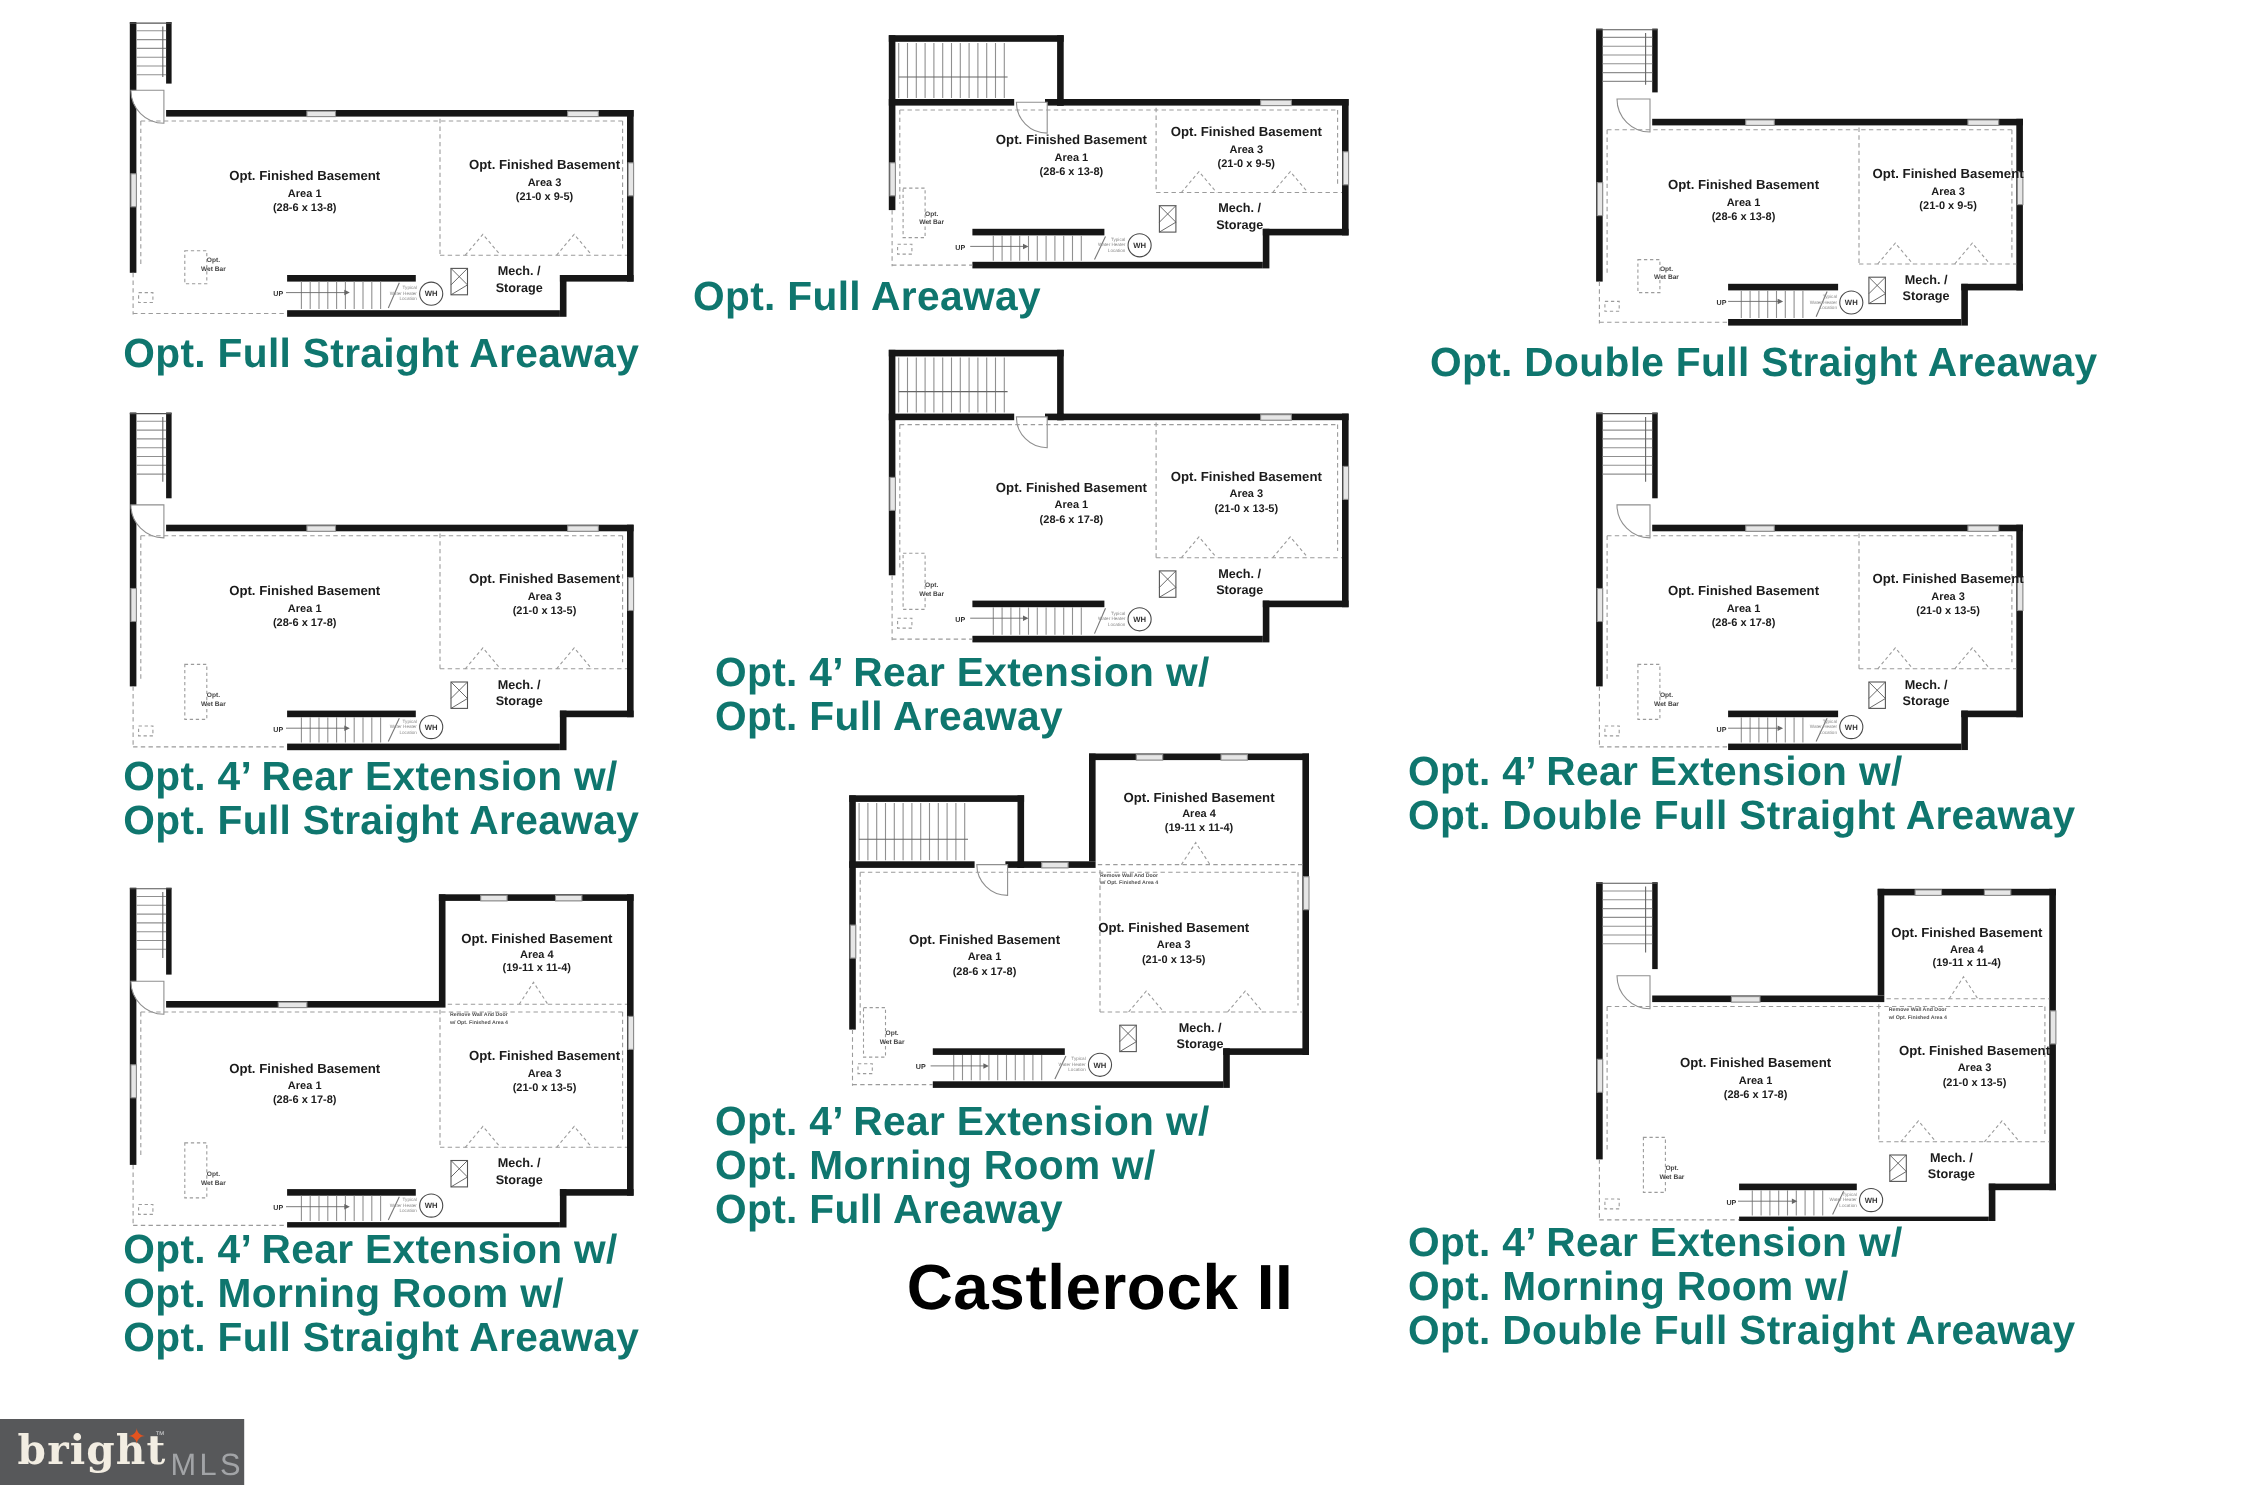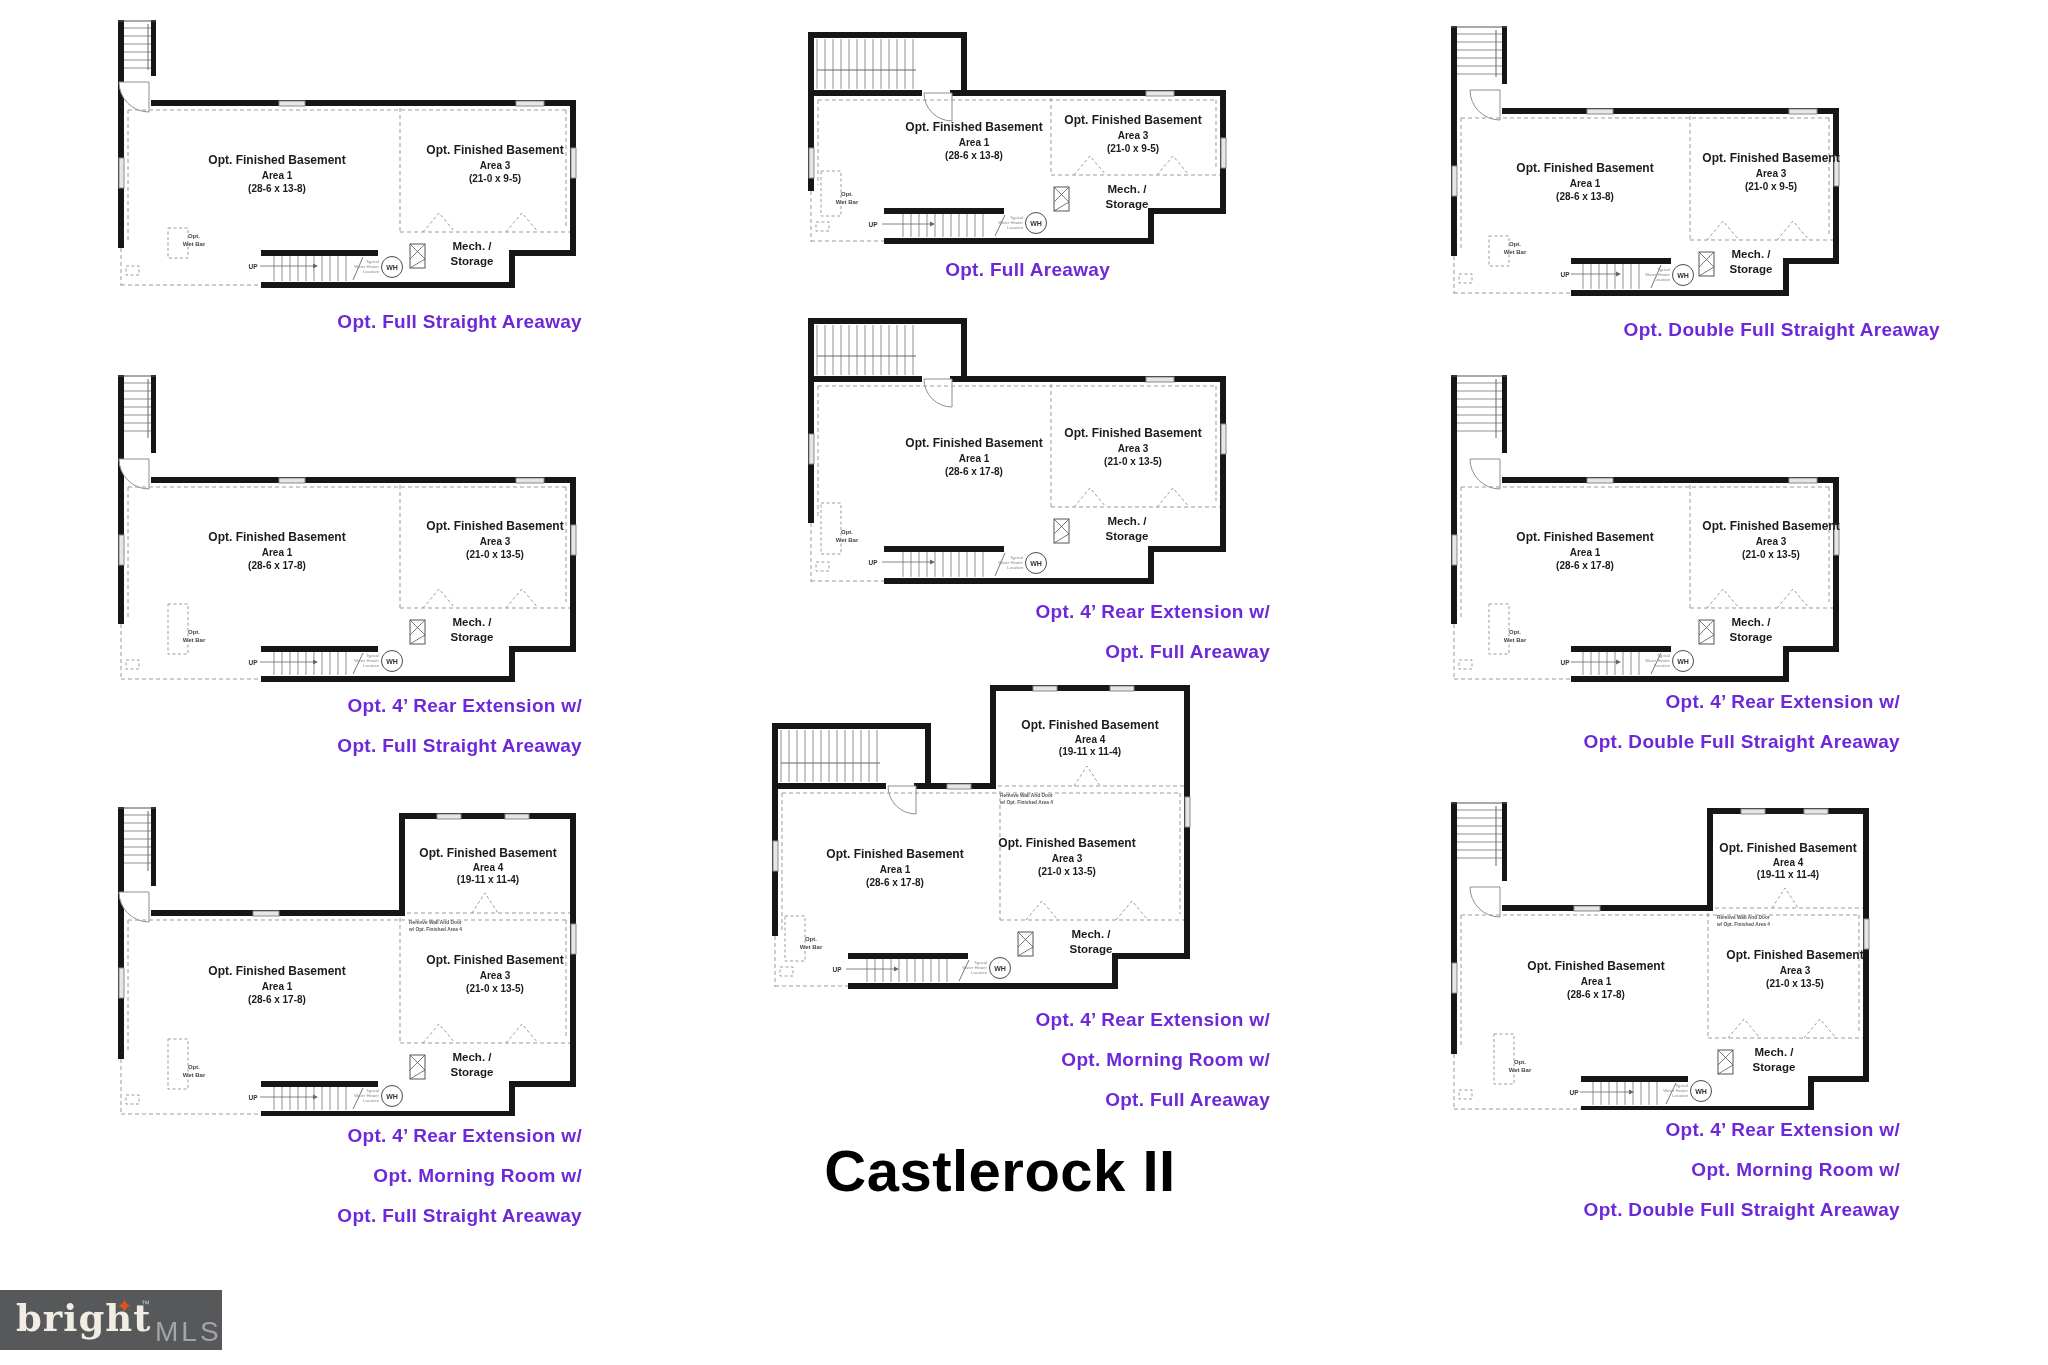--- a/index.html
+++ b/index.html
@@ -1,20 +1,20 @@
 <!DOCTYPE html>
 <html><head>
 <meta charset="utf-8">
 <style>
   html,body{margin:0;padding:0;background:#ffffff;}
   body{width:2048px;height:1365px;font-family:"Liberation Sans",sans-serif;}
   .sheet{position:relative;width:2048px;height:1365px;background:#ffffff;overflow:hidden;}
   .plan-canvas{position:absolute;}
   .plan-canvas svg{display:block;}
-  .plan-caption{position:absolute;text-align:right;font-weight:700;font-size:19px;line-height:40px;color:#6d28d9;letter-spacing:.3px;}
+  .plan-caption{position:absolute;text-align:left;font-weight:700;font-size:37px;line-height:40px;color:#0f766e;letter-spacing:.3px;}
   .sheet-title{position:absolute;text-align:center;font-weight:800;font-size:58px;line-height:62px;color:#000;letter-spacing:.5px;}
   .logo{position:absolute;left:0;top:1290px;width:222px;height:60px;background:#57585a;}
   .logo .brand{position:absolute;left:16px;top:6px;font-family:"DejaVu Serif",serif;font-weight:700;font-size:37px;color:#f2ede2;letter-spacing:1px;}
   .logo .star{position:absolute;left:116px;top:4px;color:#e2531f;font-size:20px;}
   .logo .tm{position:absolute;left:141px;top:9px;color:#c8c9cb;font-size:9px;}
   .logo .mls{position:absolute;left:155px;top:26px;color:#a2a4a7;font-size:28px;letter-spacing:3px;}
   svg text{font-family:"Liberation Sans",sans-serif;}
 </style>
 </head>
 <body>

